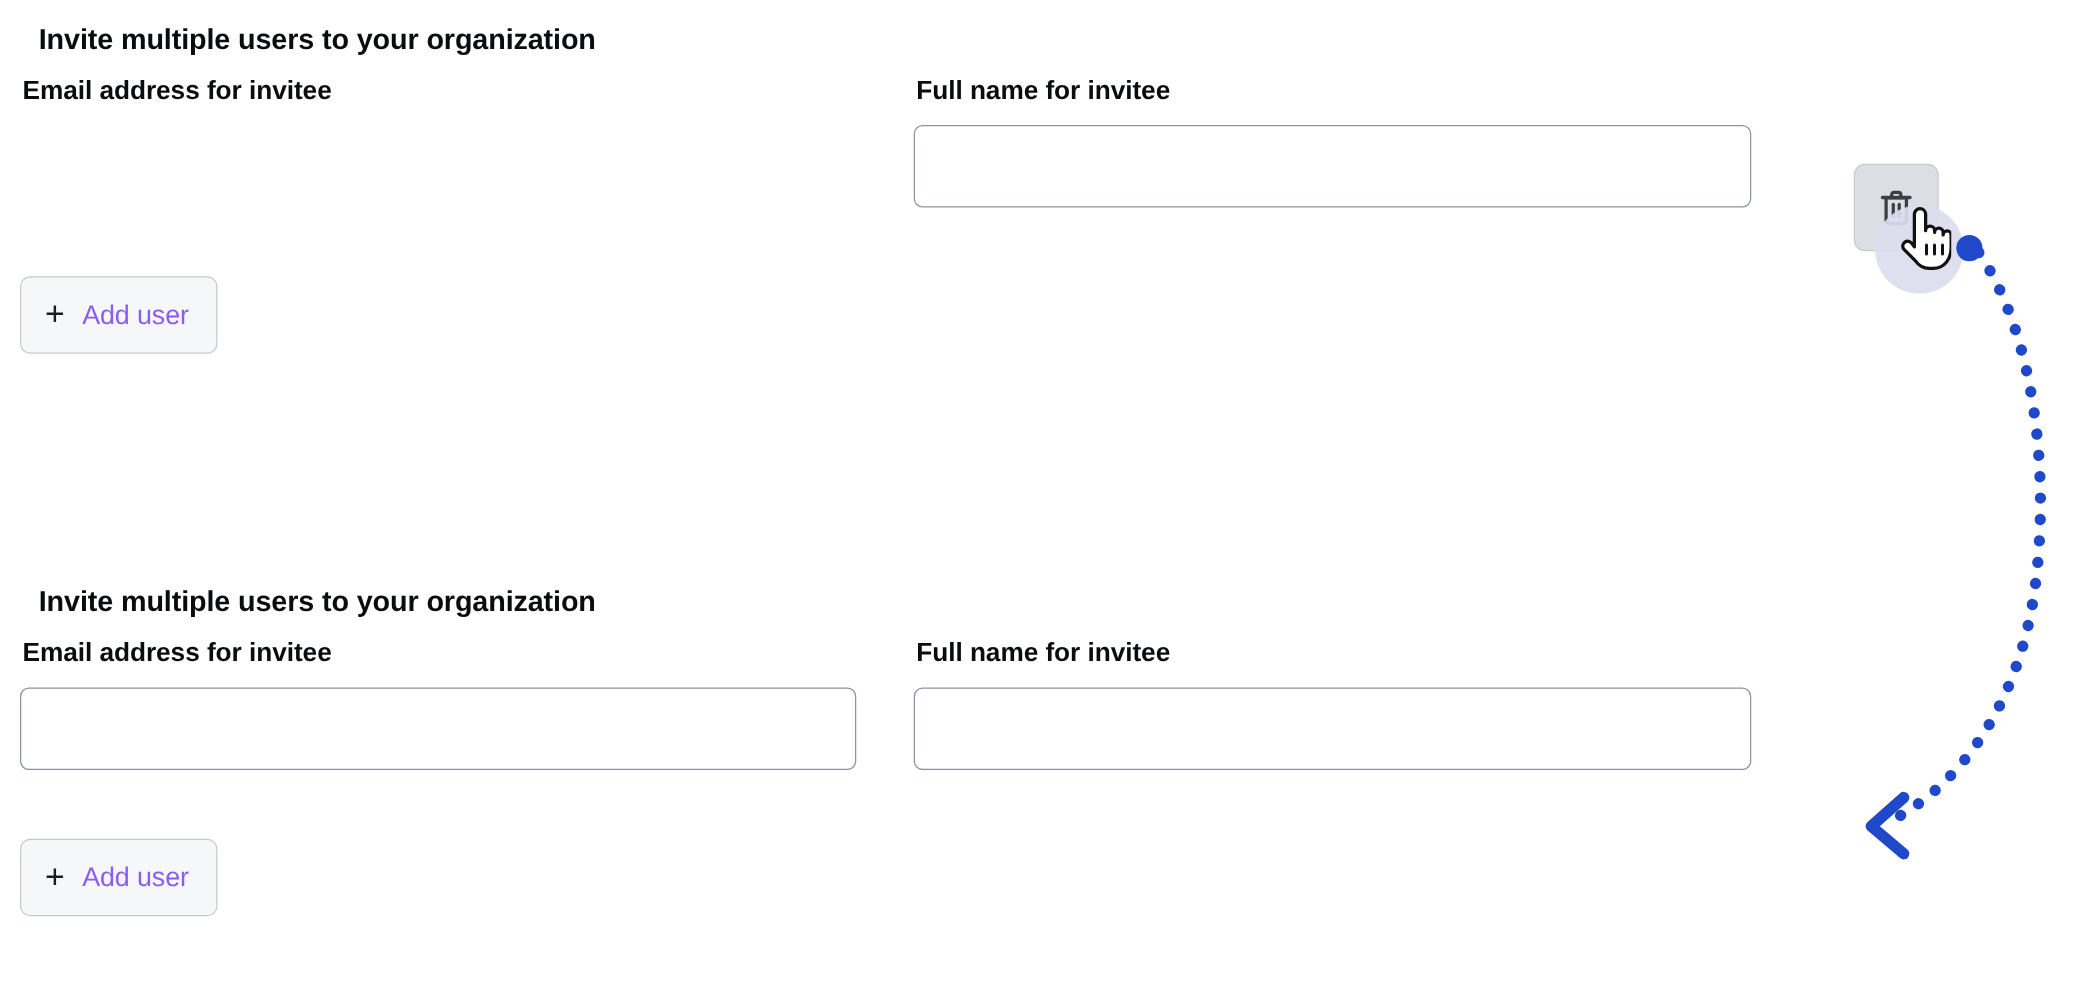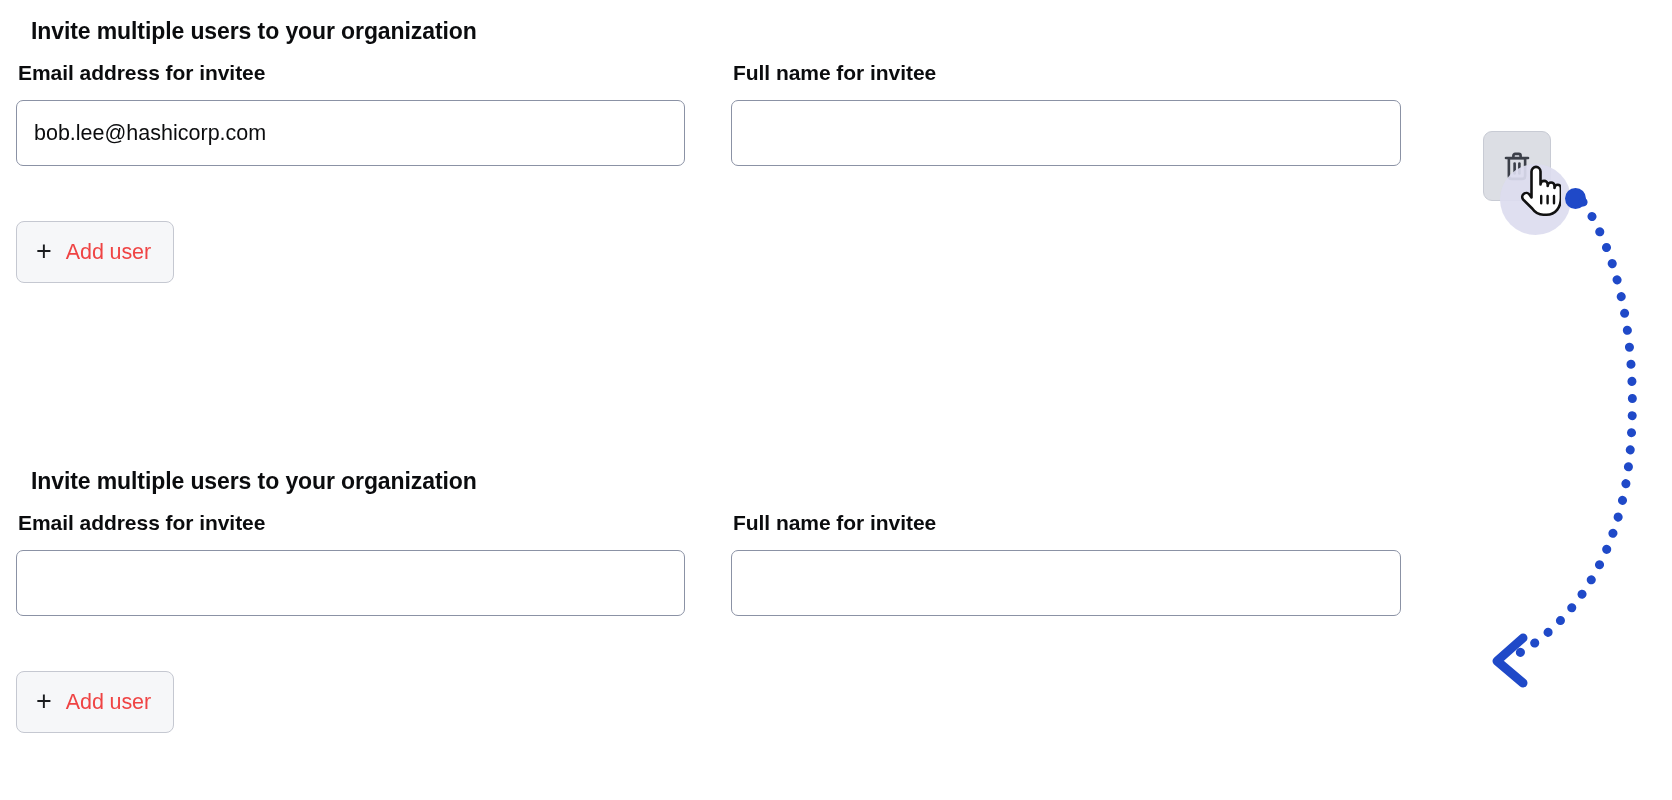--- a/index.html
+++ b/index.html
@@ -124,21 +124,21 @@
     font-size: 27px;
     font-weight: 400;
     line-height: 1;
     color: #1a1c1f;
     position: relative;
     top: -1px;
   }
   .add-user-button .btn-label {
     font-size: 21.5px;
     font-weight: 400;
-    color: #ef4444;
+    color: #8b5cf6;
     letter-spacing: -0.1px;
   }
   .block-1 .add-user-button { top: 221px; }
   .block-2 .add-user-button { top: 221px; }
 
   
   .overlay {
     position: absolute;
     inset: 0;
     pointer-events: none;
@@ -183,21 +183,20 @@
 <div class="stage">
 
   <div class="invite-block block-1">
 
     <div class="section-heading">Invite multiple users to your organization</div>
 
     <div class="fields-row">
 
       <div class="field field-email">
         <div class="field-label">Email address for invitee</div>
-        <input class="text-input" type="text" value="bob.lee@hashicorp.com" style="">
       </div>
 
       <div class="field field-name">
         <div class="field-label">Full name for invitee</div>
         <input class="text-input" type="text" value="" style="">
       </div>
 
     </div>
 
     <button class="delete-button">

